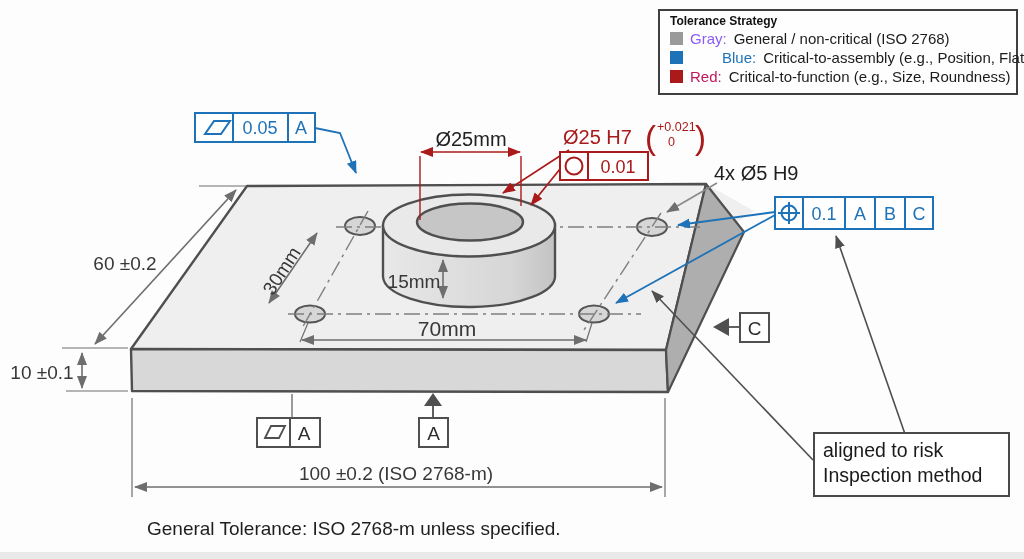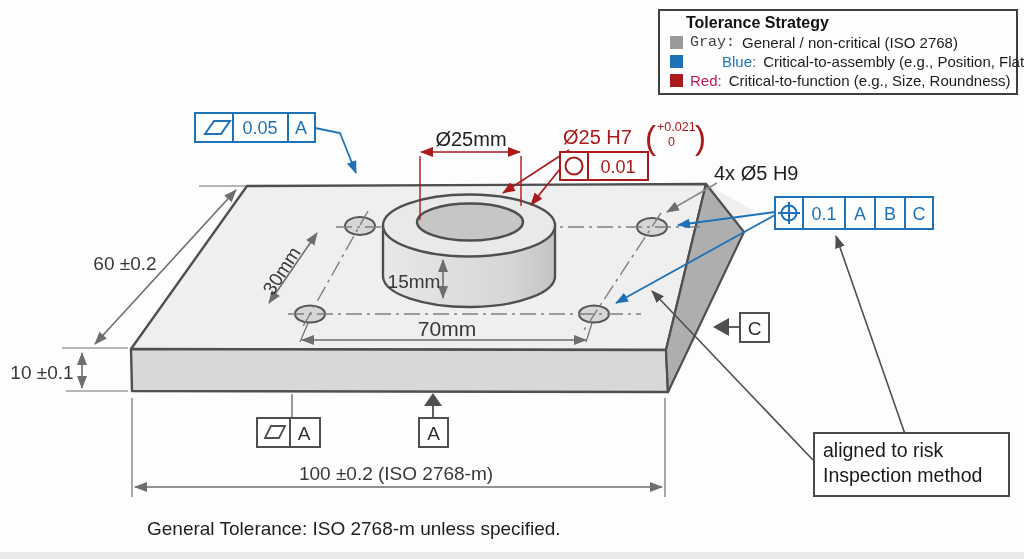--- a/index.html
+++ b/index.html
@@ -4,26 +4,26 @@
 <style>
   html,body{margin:0;padding:0;background:#ffffff;}
   .stage{position:relative;width:1024px;height:559px;background:#fdfdfd;overflow:hidden;
          font-family:"Liberation Sans",sans-serif;}
   svg{position:absolute;left:0;top:0;}
   svg text{font-family:"Liberation Sans",sans-serif;}
 
   
   .legend{position:absolute;left:658px;top:9px;width:360px;height:86px;background:#fefefe;
           border:2px solid #3f3f3f;box-sizing:border-box;}
-  .legend-title{font-size:16px;font-weight:bold;color:#111;padding:3px 0 1px 26px;}
+  .legend-title{font-size:12px;font-weight:bold;color:#111;padding:3px 0 1px 10px;}
   .legend-row{display:flex;align-items:center;gap:7px;padding-left:10px;font-size:15px;
               line-height:19px;white-space:nowrap;}
   .swatch{width:13px;height:13px;flex:0 0 13px;}
   .sw0{background:#9a9a9a;} .sw1{background:#1e72b8;} .sw2{background:#aa1a1a;}
-  .lc0{color:#404040;font-family:Liberation Mono, monospace;} .lc1{color:#1e72b8;margin-left:32px;} .lc2{color:#be185d;}
+  .lc0{color:#8b5cf6;} .lc1{color:#1e72b8;margin-left:32px;} .lc2{color:#be185d;}
   .legend-desc{color:#1c1c1c;}
 
   
   .inspection{position:absolute;left:813px;top:432px;width:197px;box-sizing:border-box;
               background:#fff;border:2.5px solid #4a4a4a;padding:4px 8px 6px 8px;
               font-size:19.5px;line-height:1.3;color:#1a1a1a;}
   .gen-note{position:absolute;left:147px;top:518px;font-size:19px;color:#1e1e1e;}
   .bottom-strip{position:absolute;left:0;top:552px;width:1024px;height:7px;background:#e9e9e9;}
 </style>
 </head>

